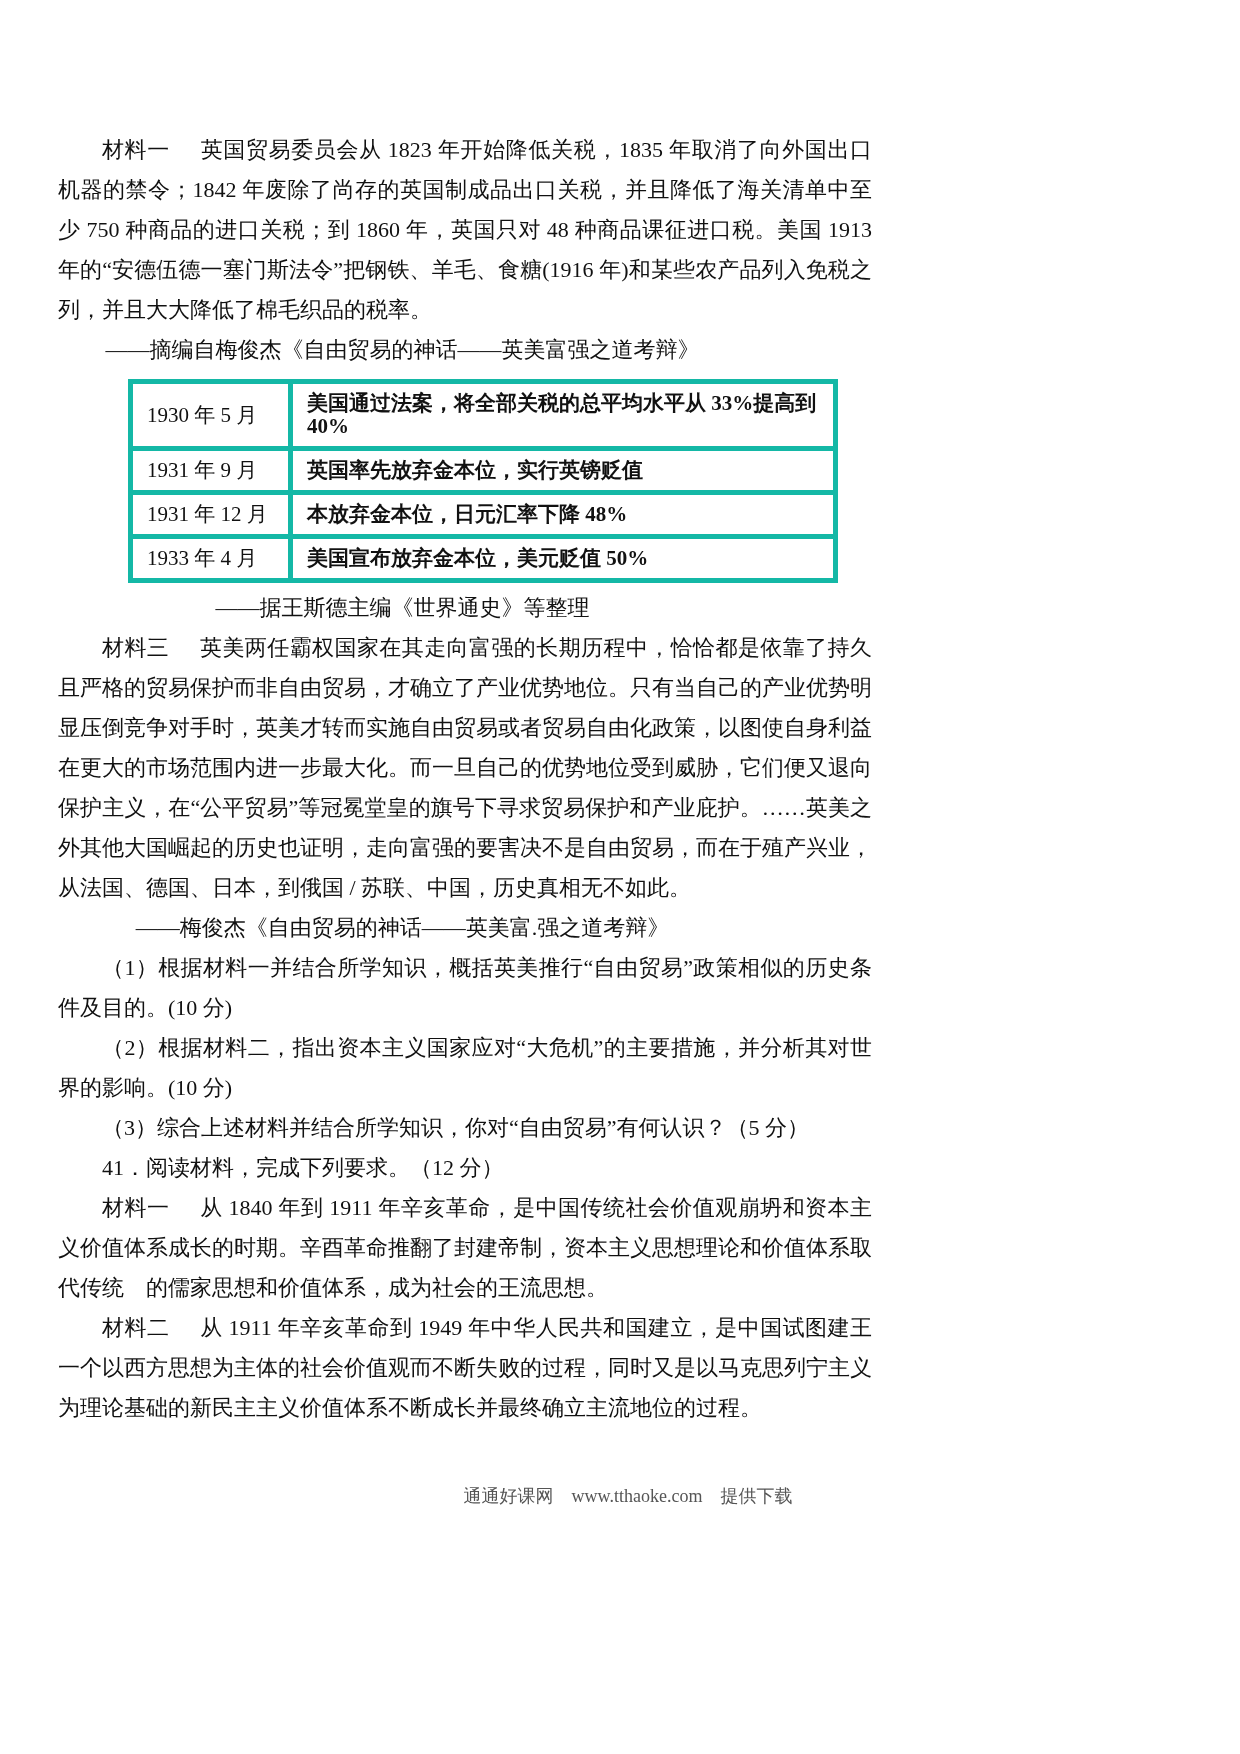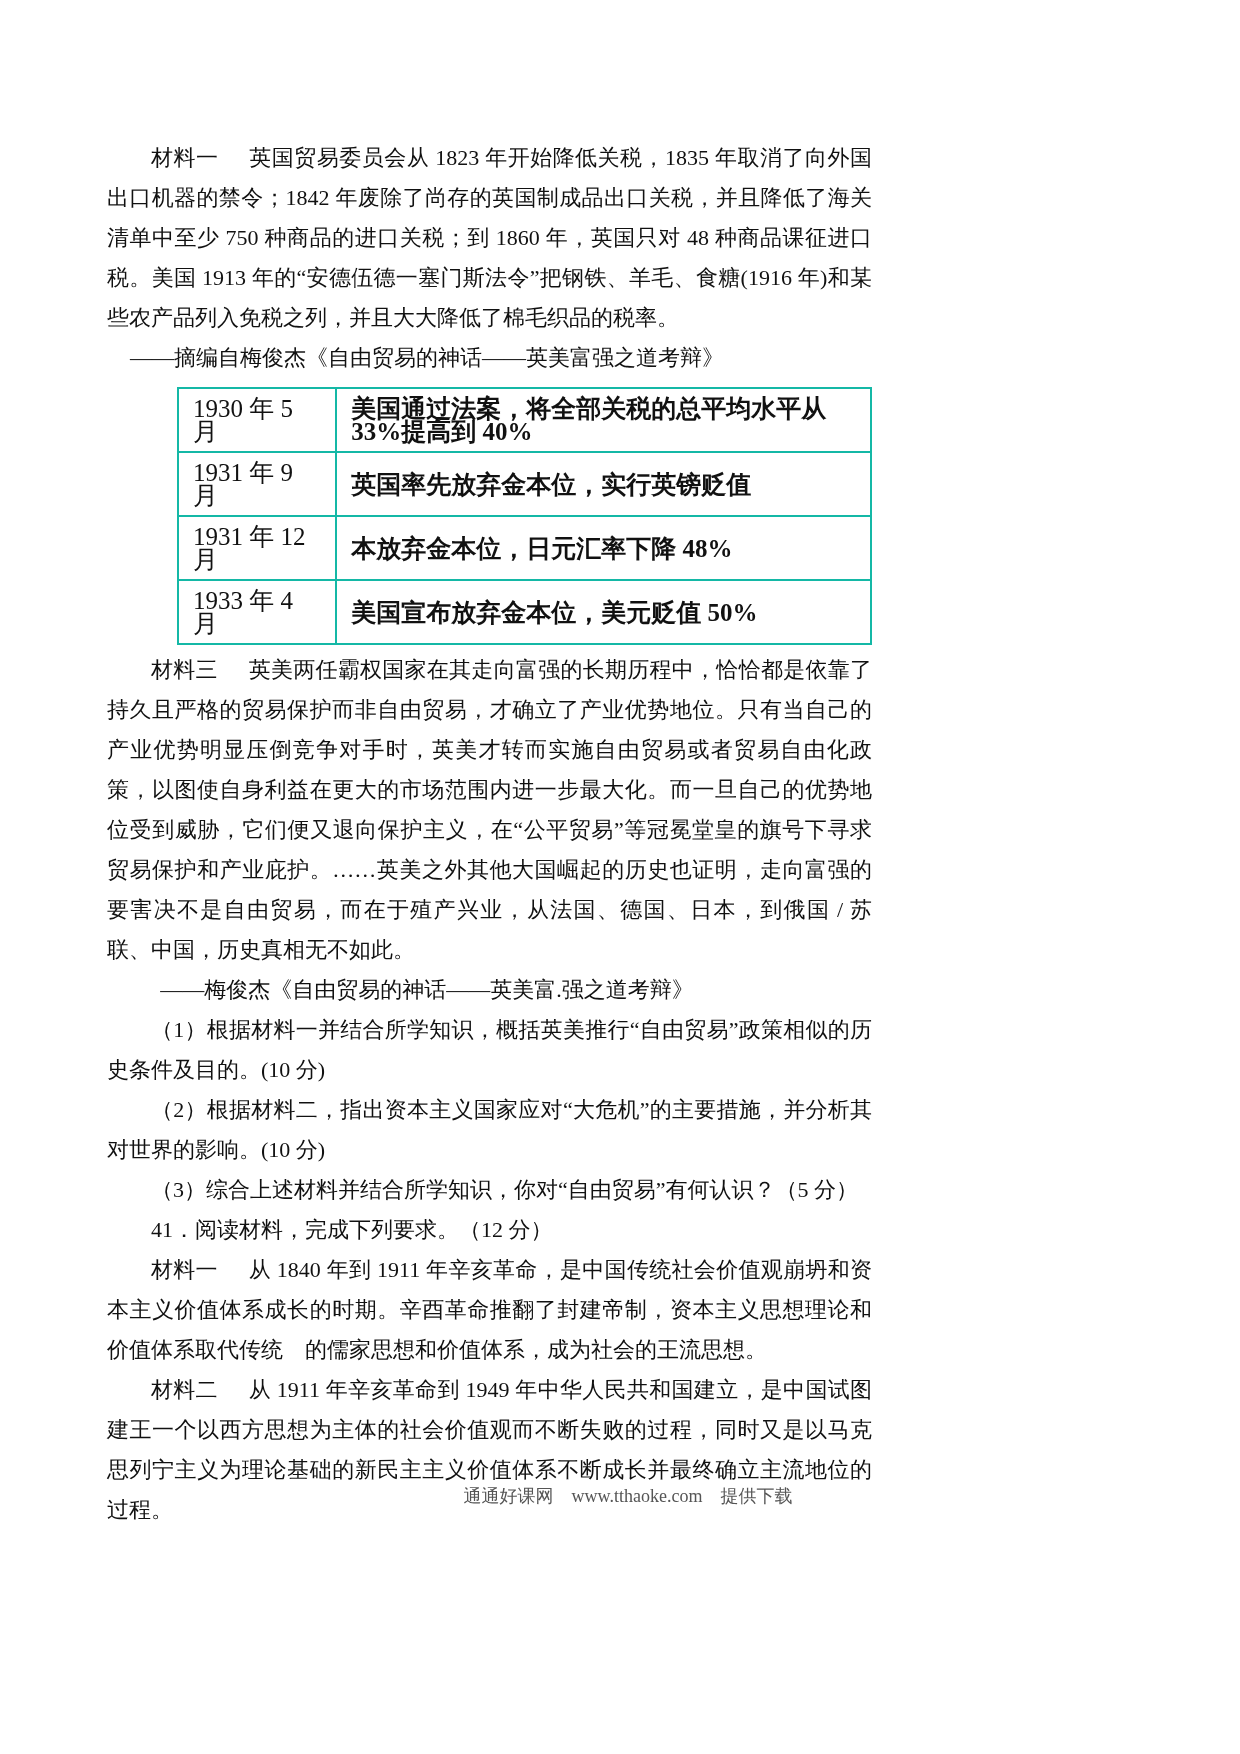--- a/index.html
+++ b/index.html
@@ -8,22 +8,21 @@
     width: 1240px;
     height: 1754px;
     background: #ffffff;
     color: #111111;
     font-family: "Liberation Serif", "DejaVu Serif", serif;
     position: relative;
     overflow: hidden;
   }
   .page {
     width: 1007px;
-    padding: 130px 135px 0 107px;
-    margin-top: 8px;
+    padding: 130px 135px 0 58px;
   }
   .para {
     margin: 0;
     font-size: 22px;
     line-height: 40px;
     text-align: justify;
     text-indent: 2em;
     word-break: break-all;
   }
   .mat-label { margin-right: 1.4em; }
@@ -33,22 +32,22 @@
     line-height: 40px;
     text-align: center;
     padding-right: 125px;
   }
   table.measures {
     border-collapse: collapse;
     margin: 9px 0 5px 70px;
     table-layout: fixed;
   }
   table.measures td {
-    border: 2px solid #14b8a6;
-    font-size: 25px;
+    border: 5px solid #14b8a6;
+    font-size: 21px;
     line-height: 23px;
     padding: 8px 14px;
     vertical-align: middle;
   }
   td.date-cell { width: 160px; }
   td.measure-cell { width: 545px; font-weight: bold; }
   .footer {
     position: absolute;
     top: 1484px;
     left: 8px;
@@ -82,20 +81,21 @@
         <td class="date-cell">1931 年 12 月</td>
         <td class="measure-cell">本放弃金本位，日元汇率下降 48%</td>
       </tr>
       <tr>
         <td class="date-cell">1933 年 4 月</td>
         <td class="measure-cell">美国宣布放弃金本位，美元贬值 50%</td>
       </tr>
     </tbody>
   </table>
 
+  <p class="attribution">——据王斯德主编《世界通史》等整理</p>
 
   <p class="para"><span class="mat-label">材料三</span><span>英美两任霸权国家在其走向富强的长期历程中，恰恰都是依靠了持久且严格的贸易保护而非自由贸易，才确立了产业优势地位。只有当自己的产业优势明显压倒竞争对手时，英美才转而实施自由贸易或者贸易自由化政策，以图使自身利益在更大的市场范围内进一步最大化。而一旦自己的优势地位受到威胁，它们便又退向保护主义，在“公平贸易”等冠冕堂皇的旗号下寻求贸易保护和产业庇护。……英美之外其他大国崛起的历史也证明，走向富强的要害决不是自由贸易，而在于殖产兴业，从法国、德国、日本，到俄国 / 苏联、中国，历史真相无不如此。</span></p>
 
   <p class="attribution">——梅俊杰《自由贸易的神话——英美富.强之道考辩》</p>
 
   <p class="para">（1）根据材料一并结合所学知识，概括英美推行“自由贸易”政策相似的历史条件及目的。(10 分)</p>
   <p class="para">（2）根据材料二，指出资本主义国家应对“大危机”的主要措施，并分析其对世界的影响。(10 分)</p>
   <p class="para">（3）综合上述材料并结合所学知识，你对“自由贸易”有何认识？（5 分）</p>
 
   <p class="para">41．阅读材料，完成下列要求。（12 分）</p>

